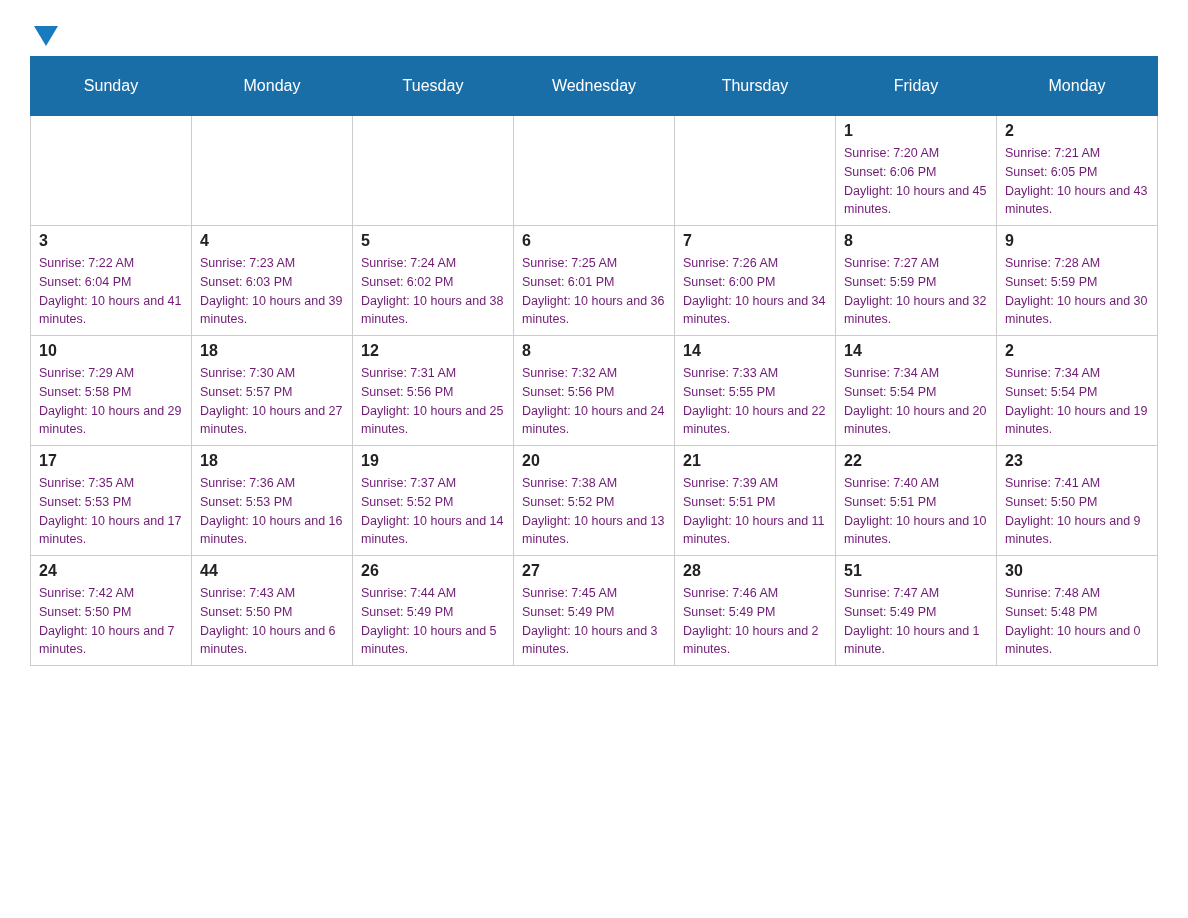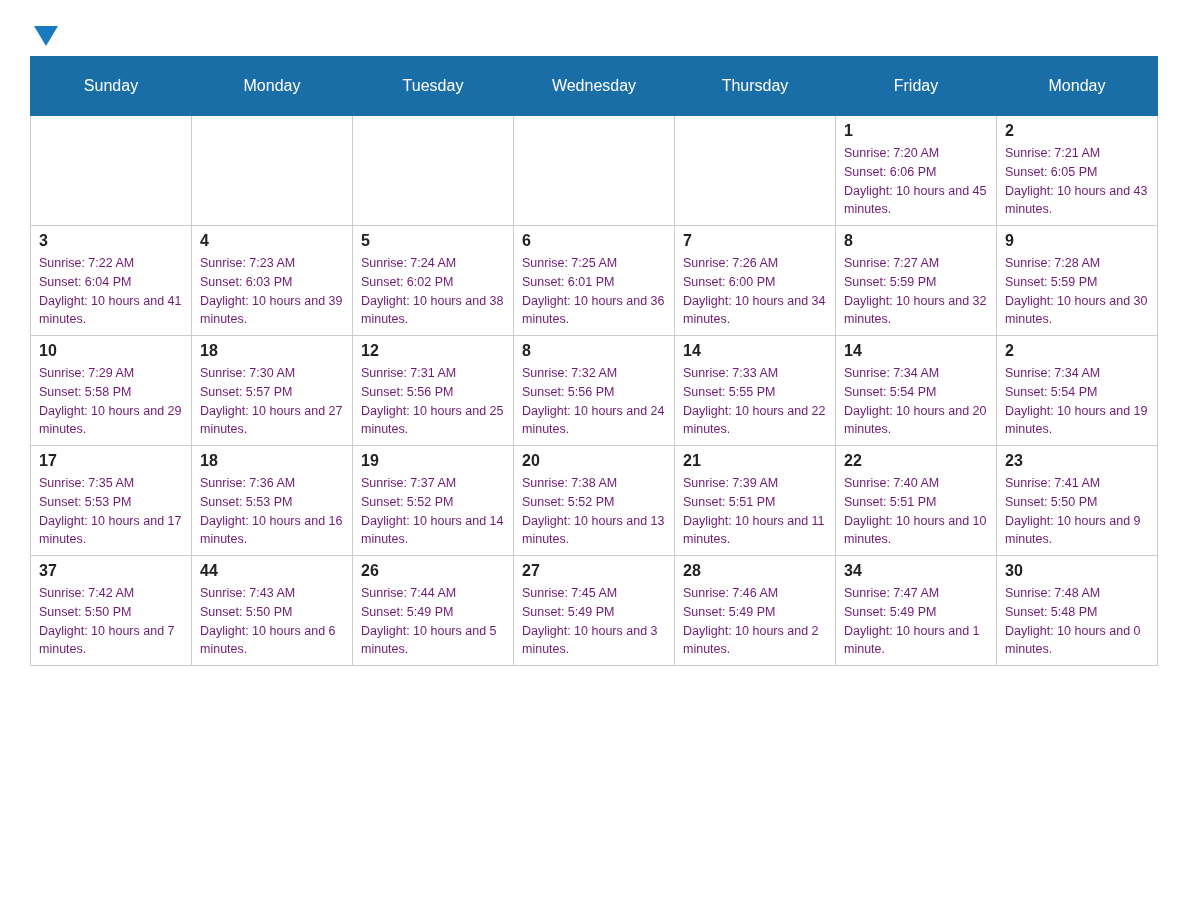--- a/index.html
+++ b/index.html
@@ -230,41 +230,41 @@
           <span class="day-number">22</span>
           <div class="day-info">Sunrise: 7:40 AM<br>Sunset: 5:51 PM<br>Daylight: 10 hours and 10 minutes.</div>
         </td>
         <td>
           <span class="day-number">23</span>
           <div class="day-info">Sunrise: 7:41 AM<br>Sunset: 5:50 PM<br>Daylight: 10 hours and 9 minutes.</div>
         </td>
       </tr>
       <tr>
         <td>
-          <span class="day-number">37</span>
+          <span class="day-number">24</span>
           <div class="day-info">Sunrise: 7:42 AM<br>Sunset: 5:50 PM<br>Daylight: 10 hours and 7 minutes.</div>
         </td>
         <td>
           <span class="day-number">44</span>
           <div class="day-info">Sunrise: 7:43 AM<br>Sunset: 5:50 PM<br>Daylight: 10 hours and 6 minutes.</div>
         </td>
         <td>
           <span class="day-number">26</span>
           <div class="day-info">Sunrise: 7:44 AM<br>Sunset: 5:49 PM<br>Daylight: 10 hours and 5 minutes.</div>
         </td>
         <td>
           <span class="day-number">27</span>
           <div class="day-info">Sunrise: 7:45 AM<br>Sunset: 5:49 PM<br>Daylight: 10 hours and 3 minutes.</div>
         </td>
         <td>
           <span class="day-number">28</span>
           <div class="day-info">Sunrise: 7:46 AM<br>Sunset: 5:49 PM<br>Daylight: 10 hours and 2 minutes.</div>
         </td>
         <td>
-          <span class="day-number">34</span>
+          <span class="day-number">51</span>
           <div class="day-info">Sunrise: 7:47 AM<br>Sunset: 5:49 PM<br>Daylight: 10 hours and 1 minute.</div>
         </td>
         <td>
           <span class="day-number">30</span>
           <div class="day-info">Sunrise: 7:48 AM<br>Sunset: 5:48 PM<br>Daylight: 10 hours and 0 minutes.</div>
         </td>
       </tr>
     </tbody>
 </table>
 

